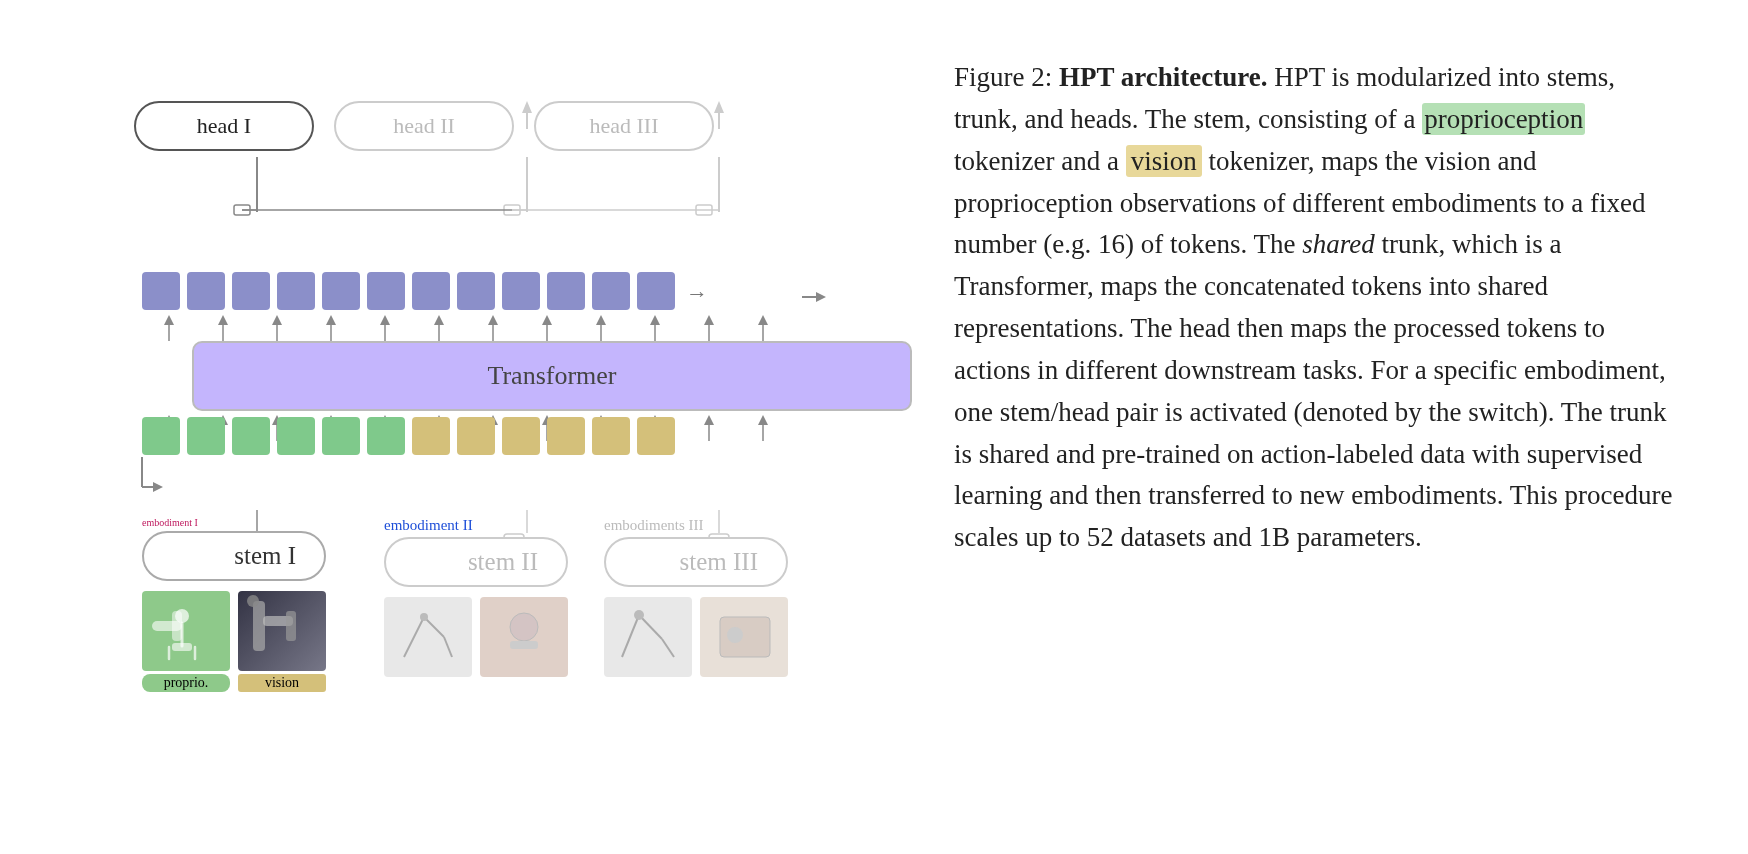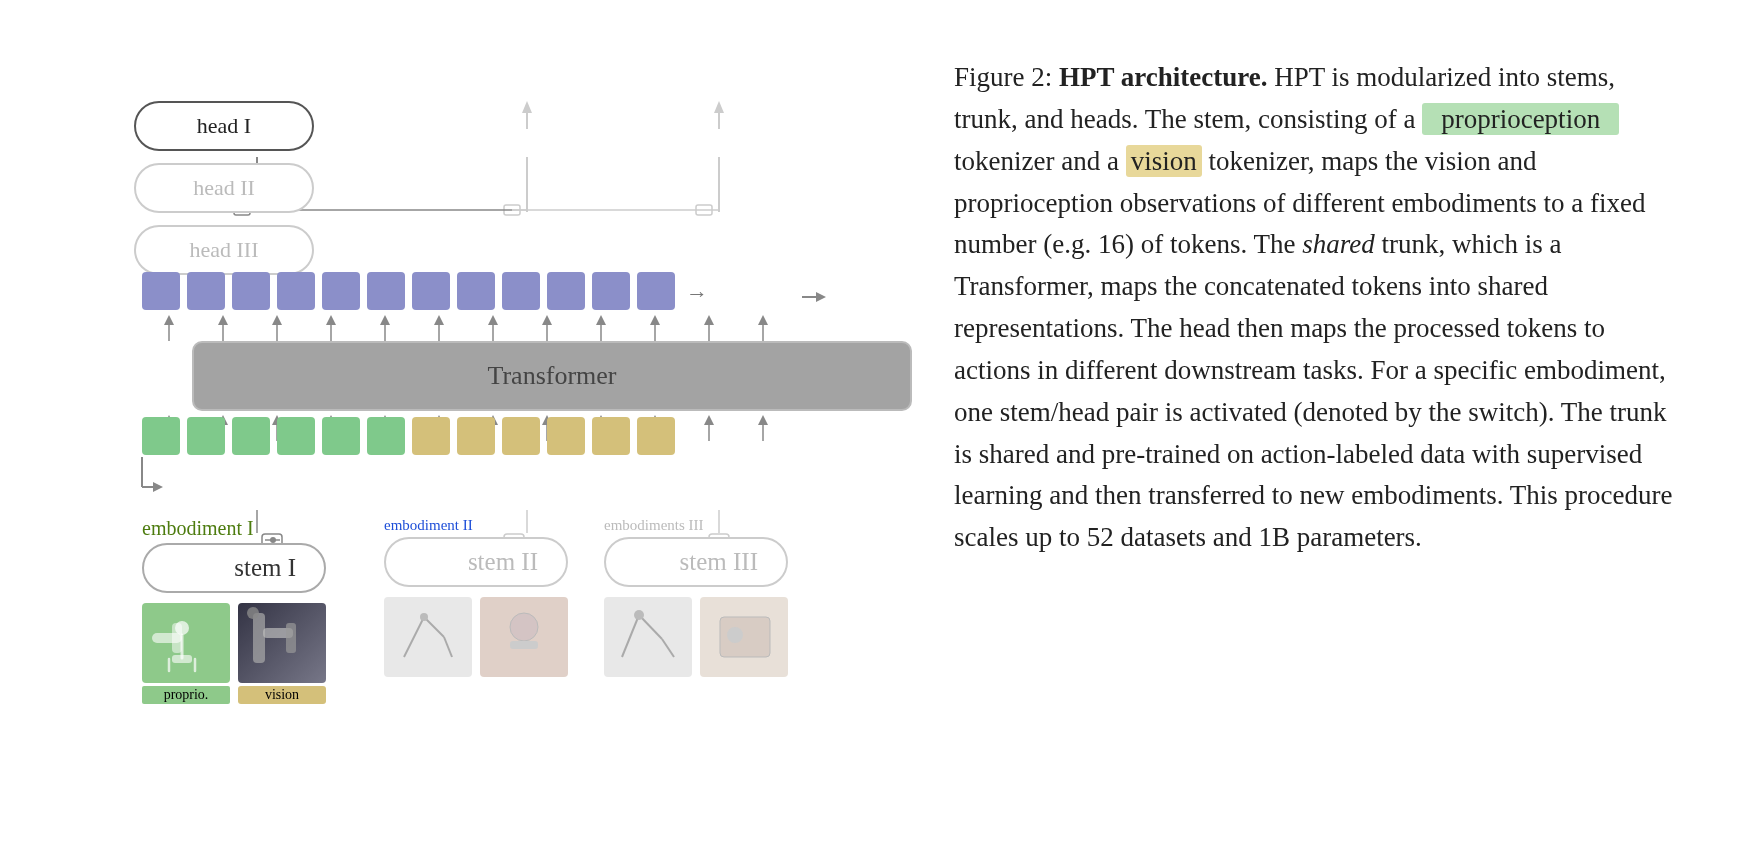--- a/index.html
+++ b/index.html
@@ -55,21 +55,21 @@
       border-radius: 4px;
     }
     .token-sq.purple { background: #8b8fc9; }
     .token-sq.green  { background: #7fc98b; }
     .token-sq.tan    { background: #d4c07a; }
 
     
     .transformer-box {
       border: 2px solid #bbb;
       border-radius: 10px;
-      background: #a3a3a3;
+      background: #c4b5fd;
       padding: 18px 0;
       text-align: center;
       font-size: 26px;
       color: #444;
       margin: 0 0 0 50px;
       width: 720px;
     }
     .stem-box {
       border: 2px solid #aaa;
       border-radius: 28px;
@@ -117,21 +117,21 @@
 
     
     .text-panel {
       flex: 1;
       font-size: 27px;
       line-height: 1.55;
       color: #222;
     }
     .highlight-green {
       background: #b5e0b5;
-      padding: 1px 19px;
+      padding: 1px 2px;
       border-radius: 3px;
     }
     .highlight-tan {
       background: #e8d89a;
       padding: 1px 5px;
       border-radius: 3px;
     }
 
     
     .diag-abs {
@@ -265,21 +265,21 @@
 
         <rect x="635" y="477" width="20" height="13" rx="3" fill="none" stroke="#ccc" stroke-width="1.5"></rect>
         <line x1="638" y1="483" x2="653" y2="483" stroke="#ccc" stroke-width="1.5"></line>
         <circle cx="646" cy="483" r="3" fill="#ccc"></circle>
 
         <line x1="183" y1="453" x2="183" y2="476" stroke="#888" stroke-width="1.5"></line>
         <line x1="453" y1="453" x2="453" y2="476" stroke="#ccc" stroke-width="1.5"></line>
         <line x1="645" y1="453" x2="645" y2="476" stroke="#ccc" stroke-width="1.5"></line>
       </svg>
 
-      <div style="position:absolute; top:44px; left:60px; display:flex; gap:12px; align-items:center;flex-direction:column;">
+      <div style="position:absolute; top:44px; left:60px; display:flex; gap:20px; align-items:center;">
         <div class="head-box active">
           <span>head I</span>
         </div>
         <div class="head-box inactive">
           <span>head II</span>
         </div>
         <div class="head-box inactive">
           <span>head III</span>
         </div>
       </div>
@@ -316,21 +316,21 @@
         <div class="token-sq tan"></div>
         <div class="token-sq tan"></div>
         <div class="token-sq tan"></div>
         <div class="token-sq tan"></div>
         <div class="token-sq tan"></div>
         <div class="token-sq tan"></div>
       </div>
 
       <div style="position:absolute; top:460px; left:68px;">
         <div class="emb-header">
-          <span style="font-size:20px; color:#4d7c0f;">embodiment I</span>
+          <span style="font-size:10px; color:#be185d;">embodiment I</span>
         </div>
         <div class="stem-box">
           <span>stem I</span>
         </div>
 
         <div style="margin-top:10px; display:flex; gap:8px; align-items:flex-end;">
 
           <div style="display:flex;flex-direction:column;gap:3px;">
             <div class="thumb thumb-green">
               
@@ -338,21 +338,21 @@
                 <rect x="10" y="30" width="30" height="10" rx="5" fill="#fff" opacity="0.6"></rect>
                 <rect x="30" y="20" width="10" height="30" rx="4" fill="#fff" opacity="0.5"></rect>
                 <circle cx="40" cy="25" r="7" fill="#fff" opacity="0.7"></circle>
                 <line x1="40" y1="32" x2="40" y2="55" stroke="#fff" stroke-width="3" stroke-linecap="round" opacity="0.7"></line>
                 <rect x="30" y="52" width="20" height="8" rx="3" fill="#fff" opacity="0.6"></rect>
 
                 <line x1="27" y1="56" x2="27" y2="68" stroke="#fff" stroke-width="2.5" stroke-linecap="round" opacity="0.7"></line>
                 <line x1="53" y1="56" x2="53" y2="68" stroke="#fff" stroke-width="2.5" stroke-linecap="round" opacity="0.7"></line>
               </svg>
             </div>
-            <div class="below-label green" style="font-size:14px;text-align:center;border-radius:2px;padding:1px 6px;">proprio.</div>
+            <div class="below-label green" style="font-size:14px;text-align:center;border-radius:8px;padding:1px 6px;">proprio.</div>
           </div>
 
           <div style="display:flex;flex-direction:column;gap:3px;">
             <div class="thumb" style="background: linear-gradient(135deg,#334 0%,#556 50%,#778 100%); position:relative;">
 
               <svg width="88" height="80" viewBox="0 0 88 80" style="position:absolute;top:0;left:0;">
                 <rect x="15" y="10" width="12" height="50" rx="4" fill="#aaa" opacity="0.7"></rect>
                 <rect x="25" y="25" width="30" height="10" rx="4" fill="#bbb" opacity="0.7"></rect>
                 <circle cx="15" cy="10" r="6" fill="#888" opacity="0.8"></circle>
                 <rect x="48" y="20" width="10" height="30" rx="3" fill="#999" opacity="0.7"></rect>

